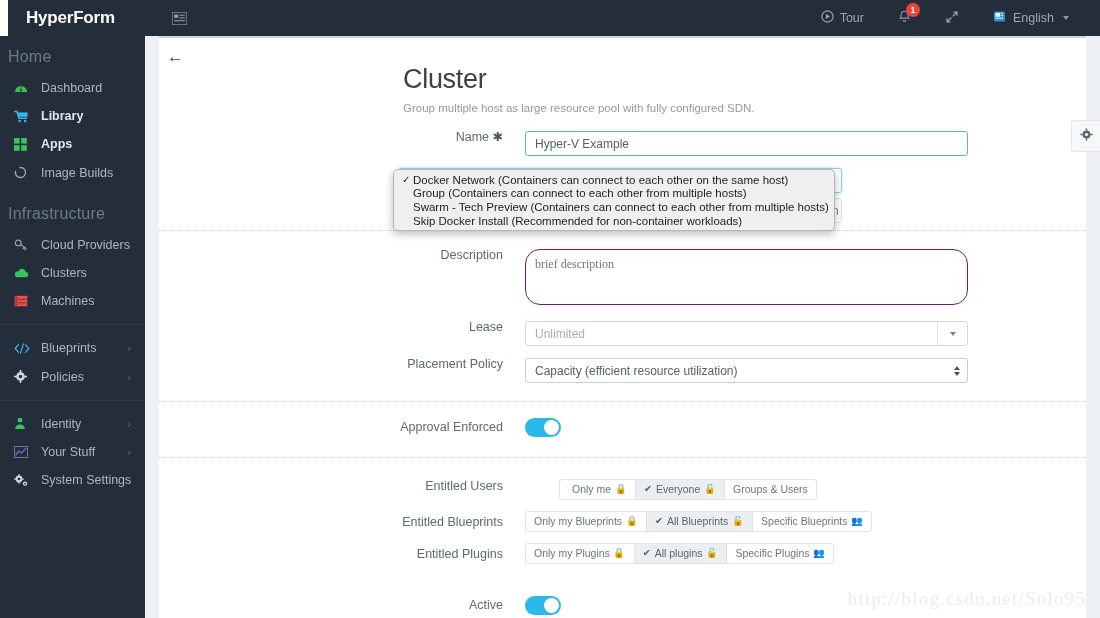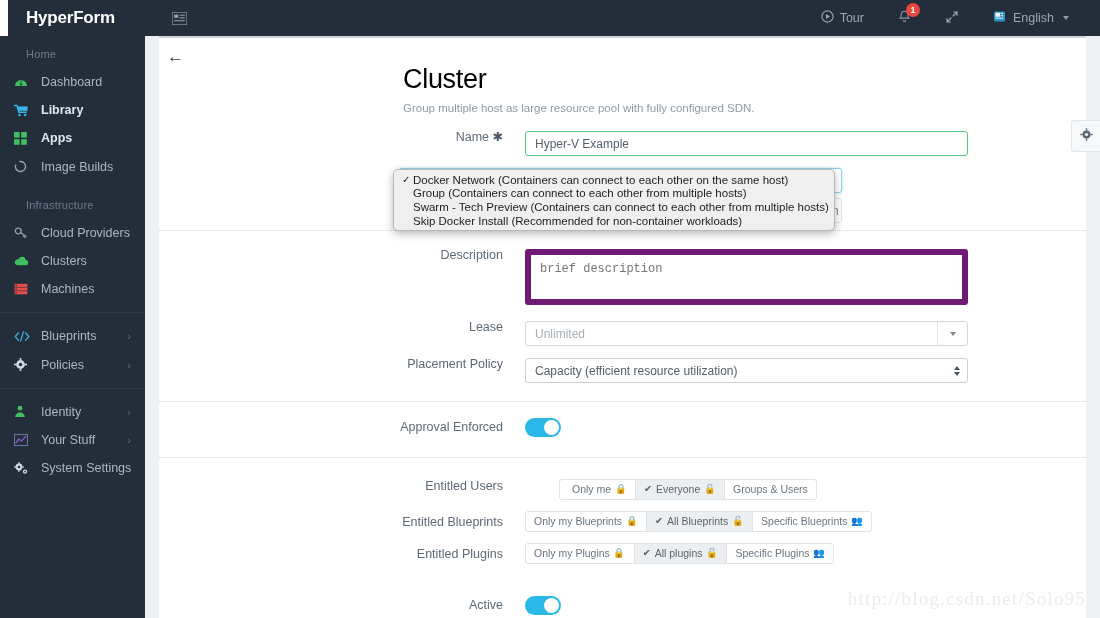--- a/index.html
+++ b/index.html
@@ -54,21 +54,21 @@
     font-weight: bold; padding: 0 3px; line-height: 1;
   }
 
   
   .sidebar {
     position: absolute; top: 36px; left: 0; width: 145px; bottom: 0;
     background: #232e3a;
     overflow: hidden;
   }
   .side-head {
-    color: #6d7b89; font-size: 11px; padding: 12px 0 8px 26px;
+    color: #6d7b89; font-size: 16px; padding: 12px 0 8px 8px;
     letter-spacing: 0.2px;
   }
   .side-item {
     display: flex; align-items: center; height: 28.2px;
     padding-left: 14px; color: #aab6c2; font-size: 12.5px;
     cursor: pointer; position: relative;
   }
   .side-item.strong { color: #dfe6ec; font-weight: bold; }
   .side-item .ic {
     width: 18px; flex: none; display: flex; align-items: center;
@@ -91,21 +91,21 @@
   .content-topline {
     position: absolute; top: 0; left: 14px; right: 0; height: 2px;
     background: #cfd4d8;
   }
   .back-arrow {
     position: absolute; top: 12px; left: 22px;
     color: #3a4650; font-size: 17px; cursor: pointer; line-height: 1;
   }
   .page-head { padding-top: 28px; padding-left: 258px; }
   .page-title {
-    font-size: 27px; color: #000000; font-weight: normal;
+    font-size: 27px; color: #404040; font-weight: normal;
     margin: 0 0 7px 0; letter-spacing: -0.3px;
   }
   .page-sub { font-size: 11.5px; color: #9099a3; margin: 0; }
 
   .form { position: relative; margin-top: 10px; }
   .row {
     display: flex; align-items: flex-start;
     padding: 0 0 0 0;
   }
   .row-label {
@@ -129,23 +129,23 @@
     display: flex; flex-direction: column; gap: 2px;
   }
   .sel-box .spin i {
     width: 0; height: 0; border-left: 3.5px solid transparent;
     border-right: 3.5px solid transparent; display: block;
   }
   .sel-box .spin i.up { border-bottom: 4px solid #4a5460; }
   .sel-box .spin i.dn { border-top: 4px solid #4a5460; }
 
   .ta-input {
-    width: 443px; height: 56px; border: 6px solid #701a75; border-radius: 3px;
+    width: 443px; height: 56px; border: 1px solid #701a75; border-radius: 15px;
     font-size: 12px; color: #9aa2ab; padding: 7px 9px; resize: none;
-    font-family: Liberation Mono, monospace; outline: none; background: #fff;
+    font-family: Liberation Serif, serif; outline: none; background: #fff;
   }
   .lease-wrap {
     width: 443px; height: 25px; border: 1px solid #d3d8dd; border-radius: 3px;
     display: flex; background: #fff;
   }
   .lease-val {
     flex: 1; display: flex; align-items: center; padding: 0 9px;
     font-size: 12px; color: #a7aeb6;
   }
   .lease-btn {

